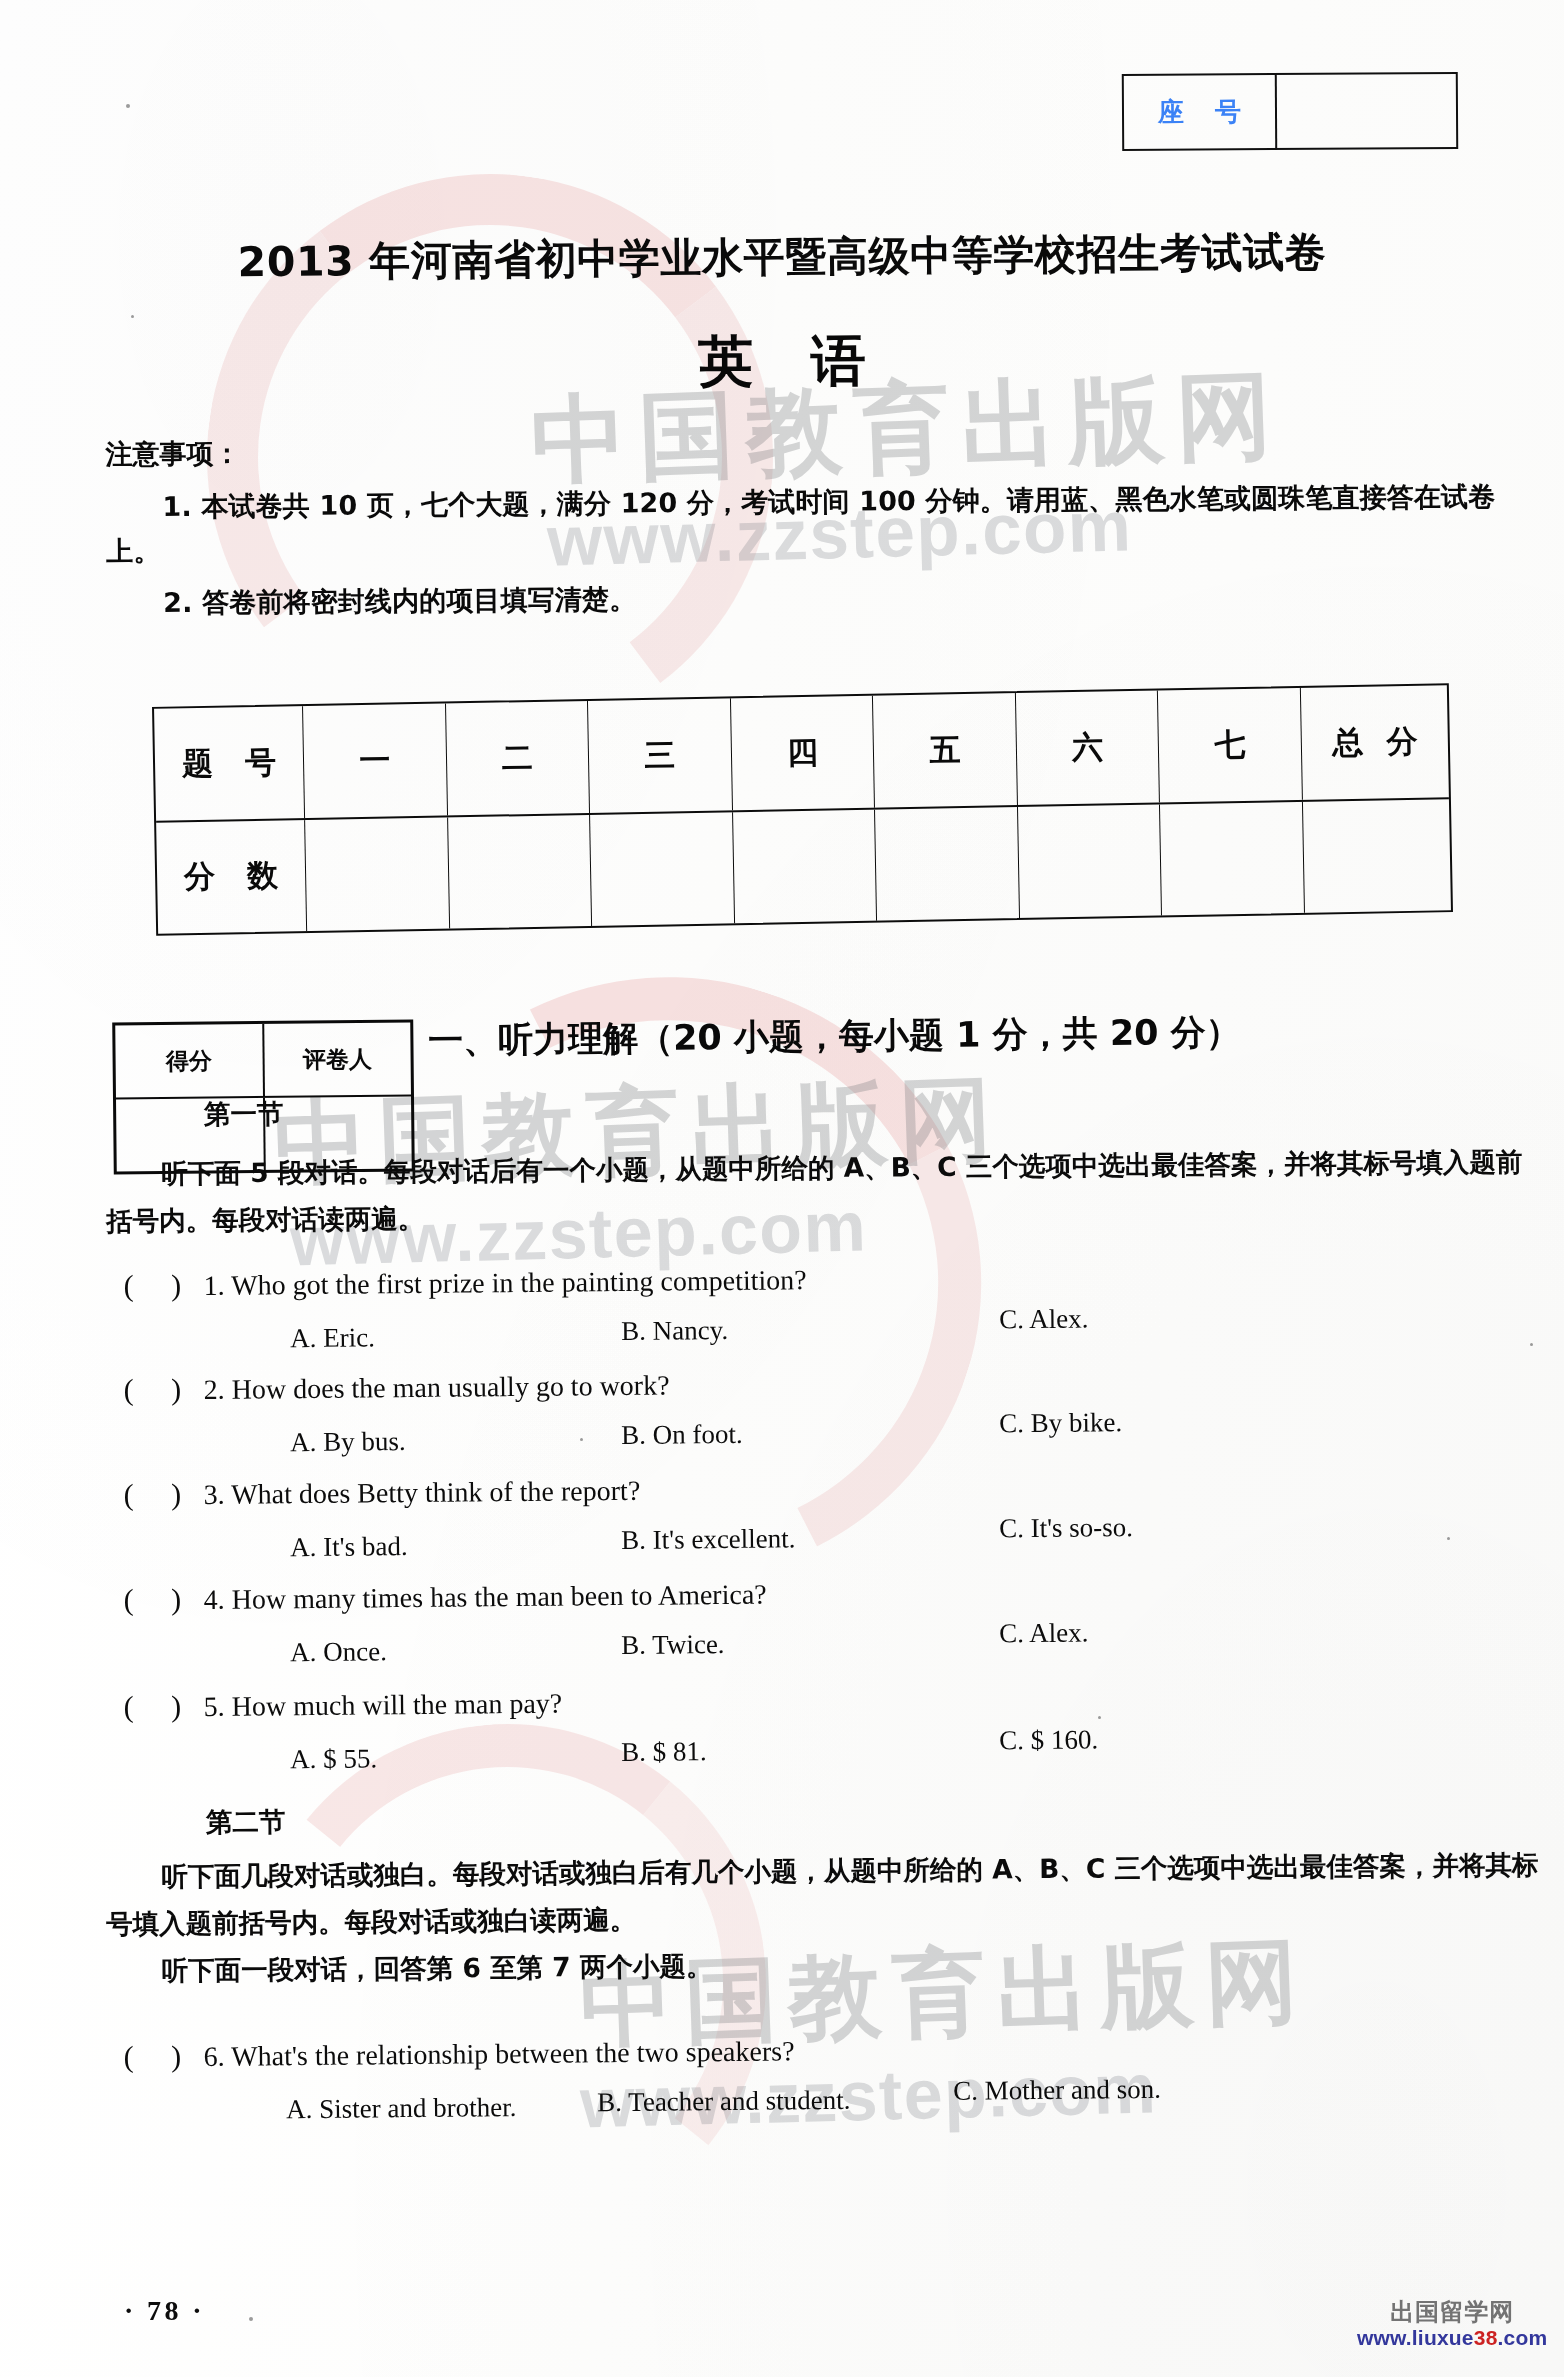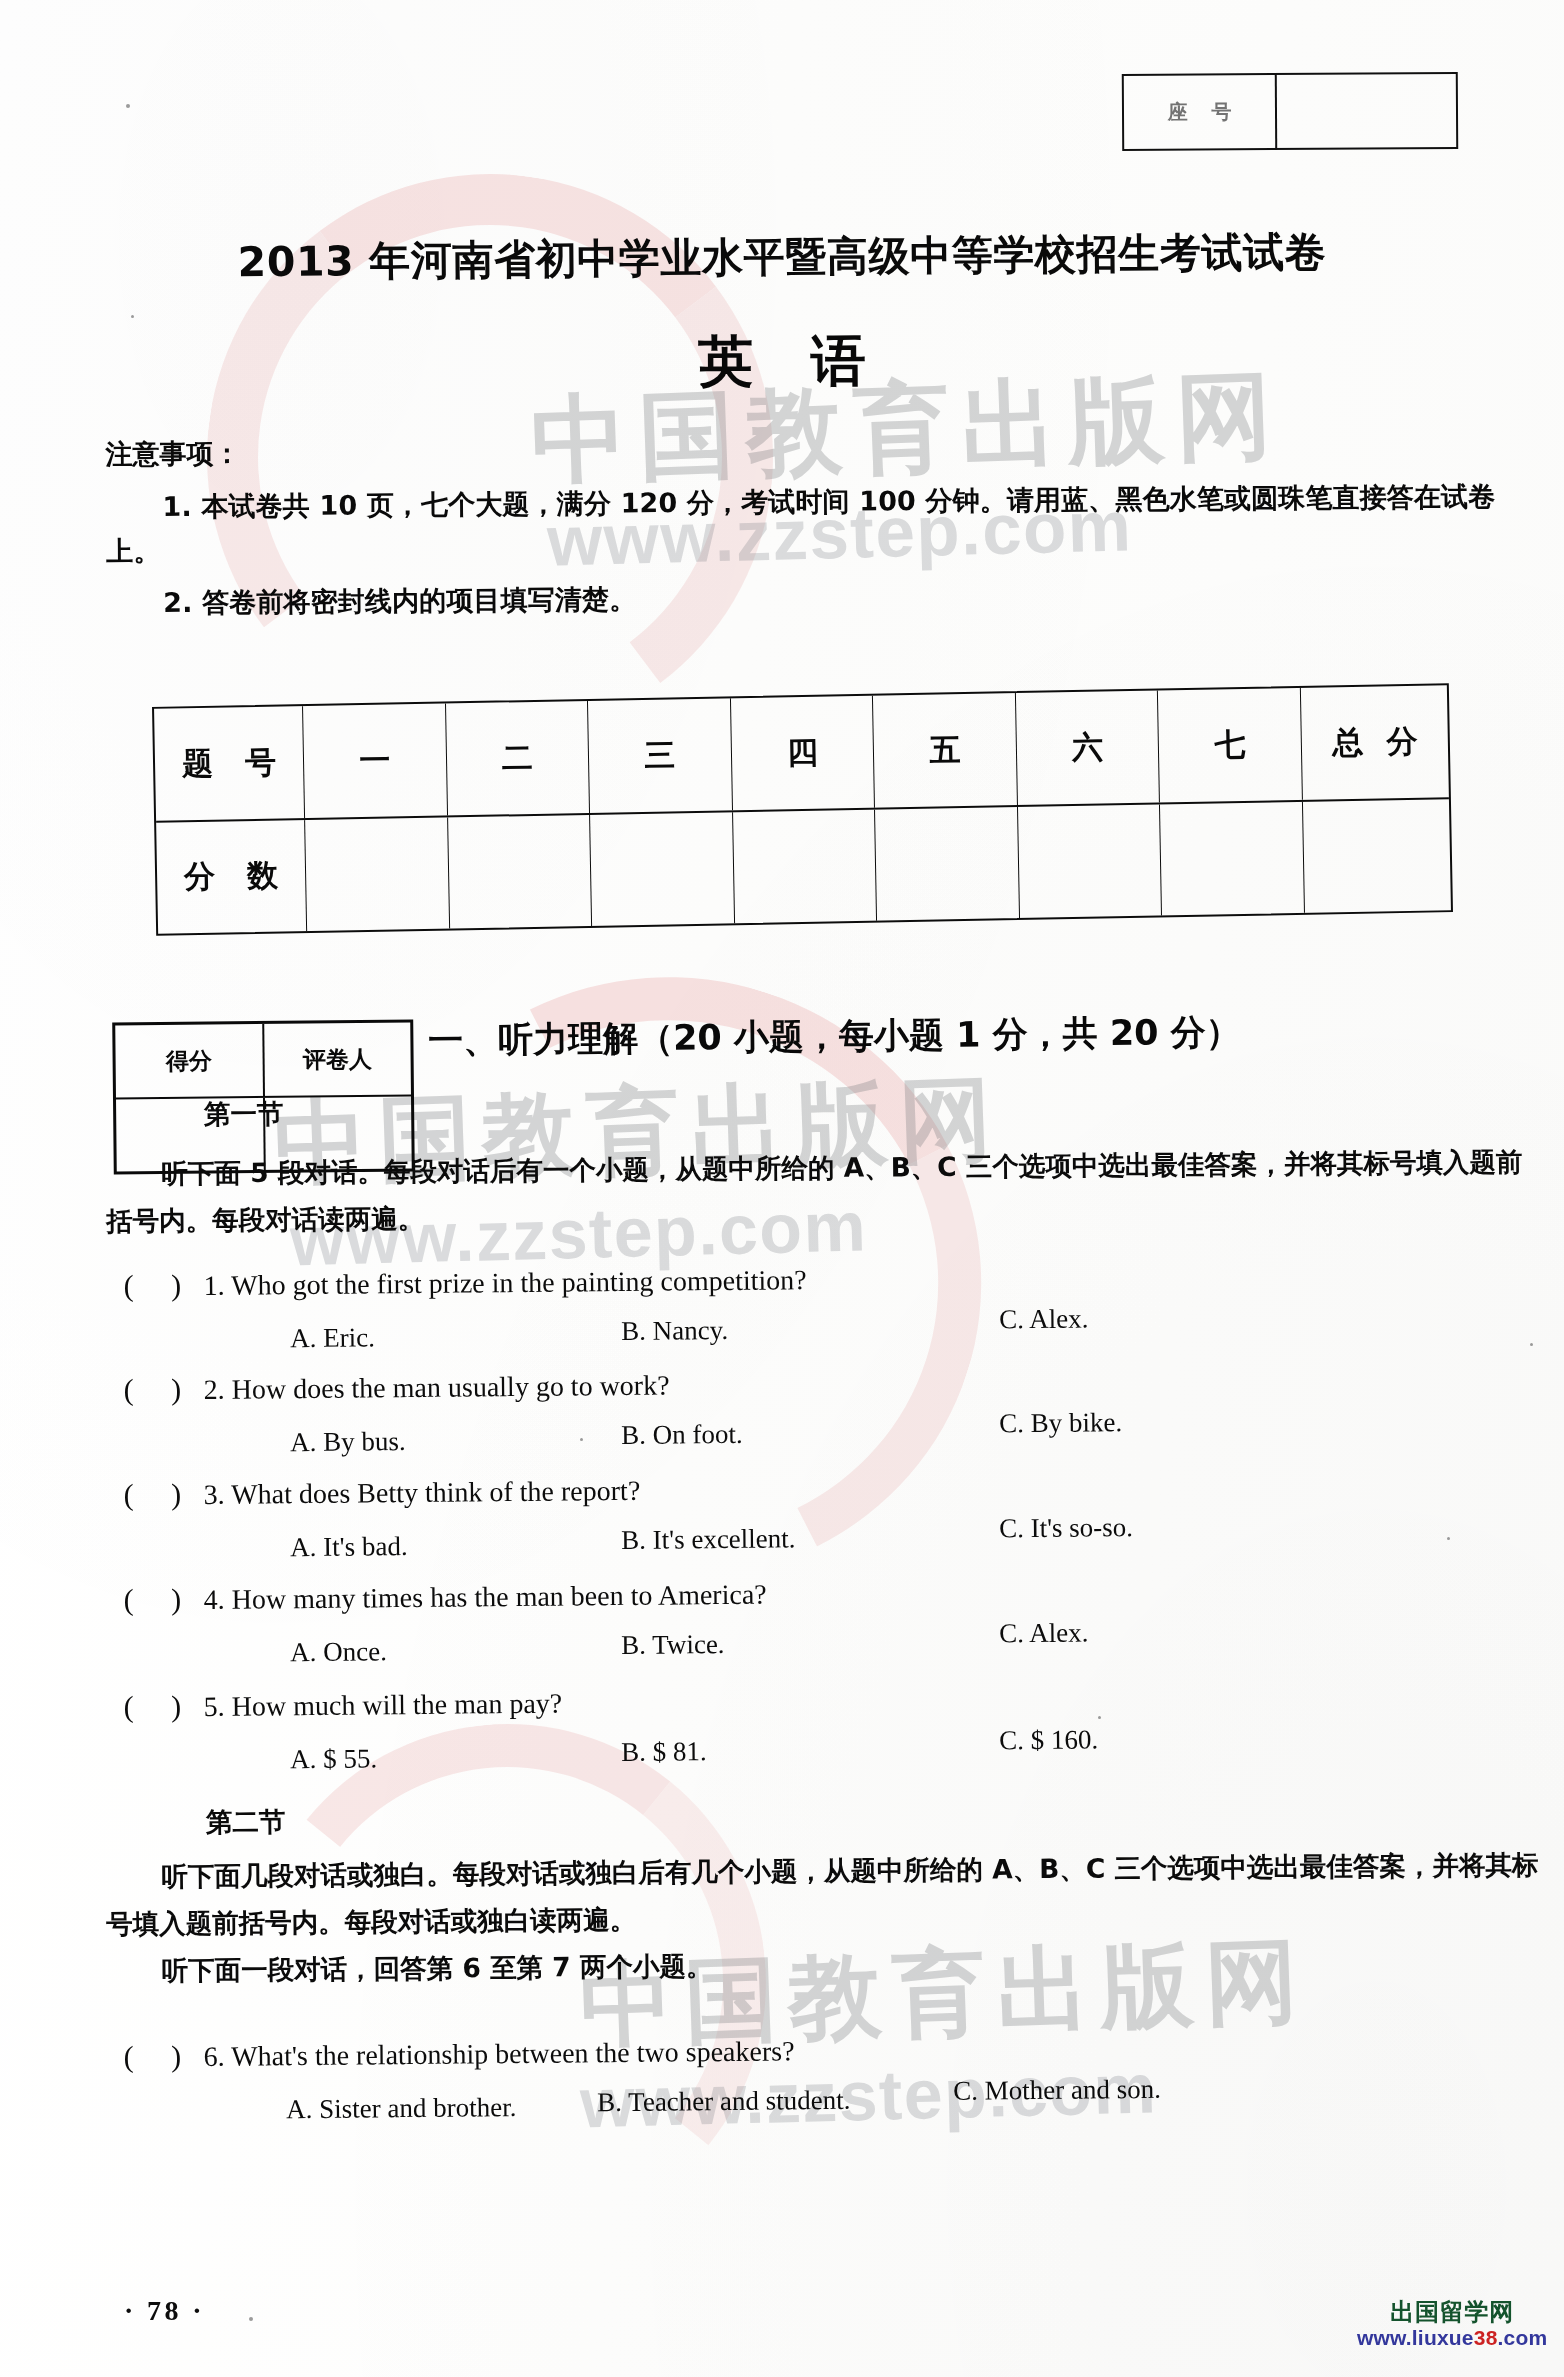--- a/index.html
+++ b/index.html
@@ -76,24 +76,24 @@
     display: flex;
     transform: rotate(-0.35deg);
     background: transparent;
   }
   .seat-label {
     width: 151px;
     border-right: 2.5px solid #101010;
     display: flex; align-items: center; justify-content: center;
     font-family: "DejaVu Sans", sans-serif;
     font-weight: 700;
-    font-size: 20px;
+    font-size: 26px;
     letter-spacing: 0.42em;
     text-indent: 0.42em;
-    color: #737373;
+    color: #3b82f6;
   }
   .seat-field { flex: 1; }
 
   
   .doc-title {
     position: absolute;
     left: 0; top: 230px; width: 1564px;
     text-align: center;
     font-family: "DejaVu Sans", sans-serif;
     font-weight: 700;
@@ -275,21 +275,21 @@
   .site-stamp {
     position: absolute;
     right: 16.6px; top: 2300px;
     text-align: center;
     line-height: 1.05;
   }
   .site-cn {
     font-family: "DejaVu Sans", sans-serif;
     font-weight: 700;
     font-size: 24px;
-    color: #14532d;
+    color: #737373;
     letter-spacing: 0.03em;
   }
   .site-url {
     font-family: "Liberation Sans", sans-serif;
     font-weight: 700;
     font-size: 21px;
     color: #33379c;
     letter-spacing: 0.01em;
     margin-top: 1.7px;
   }

